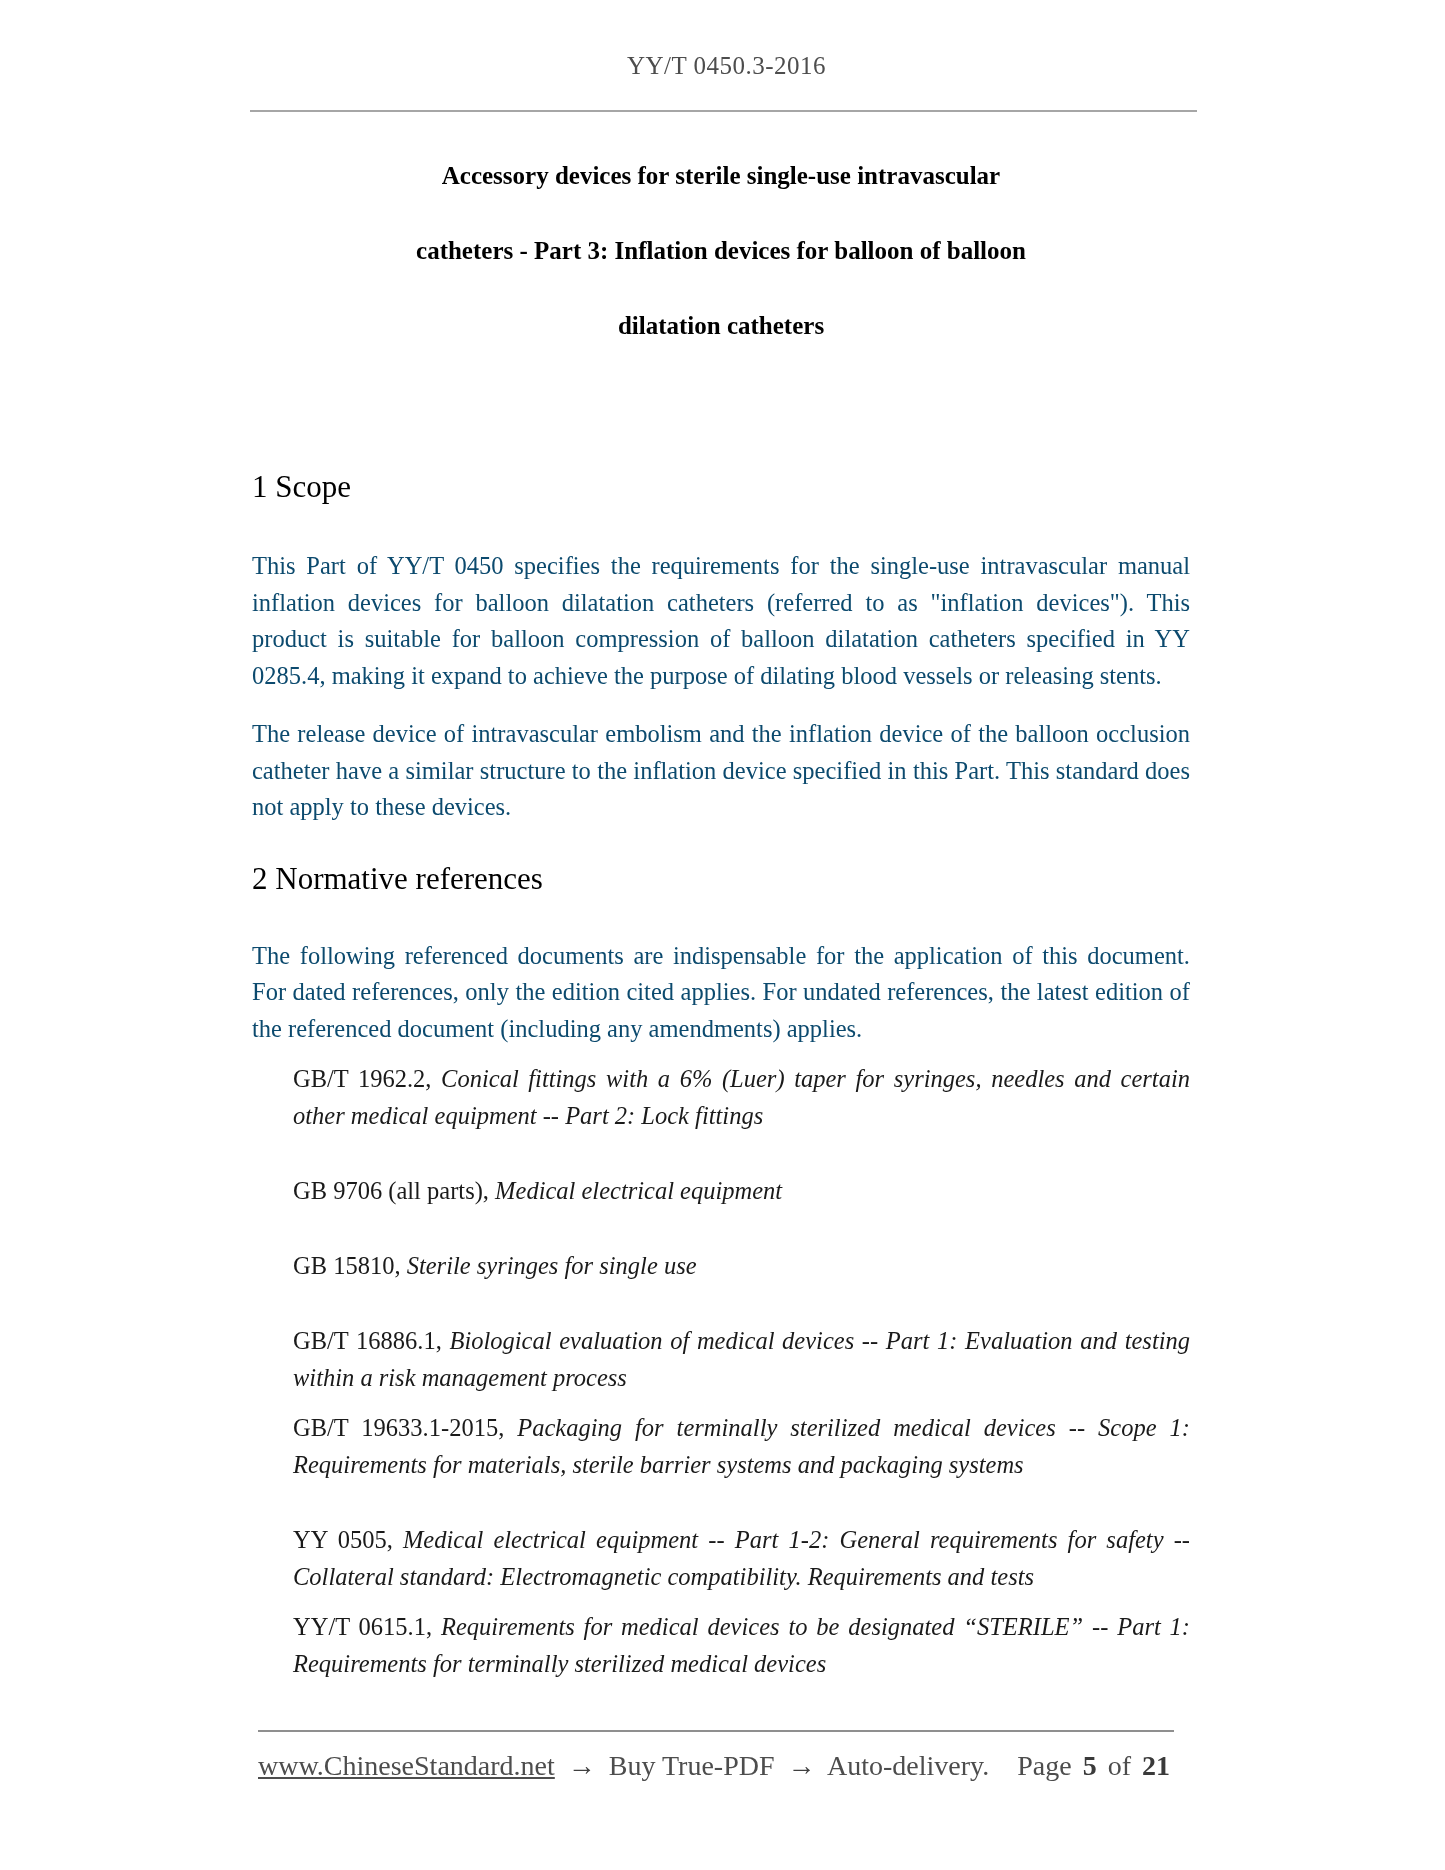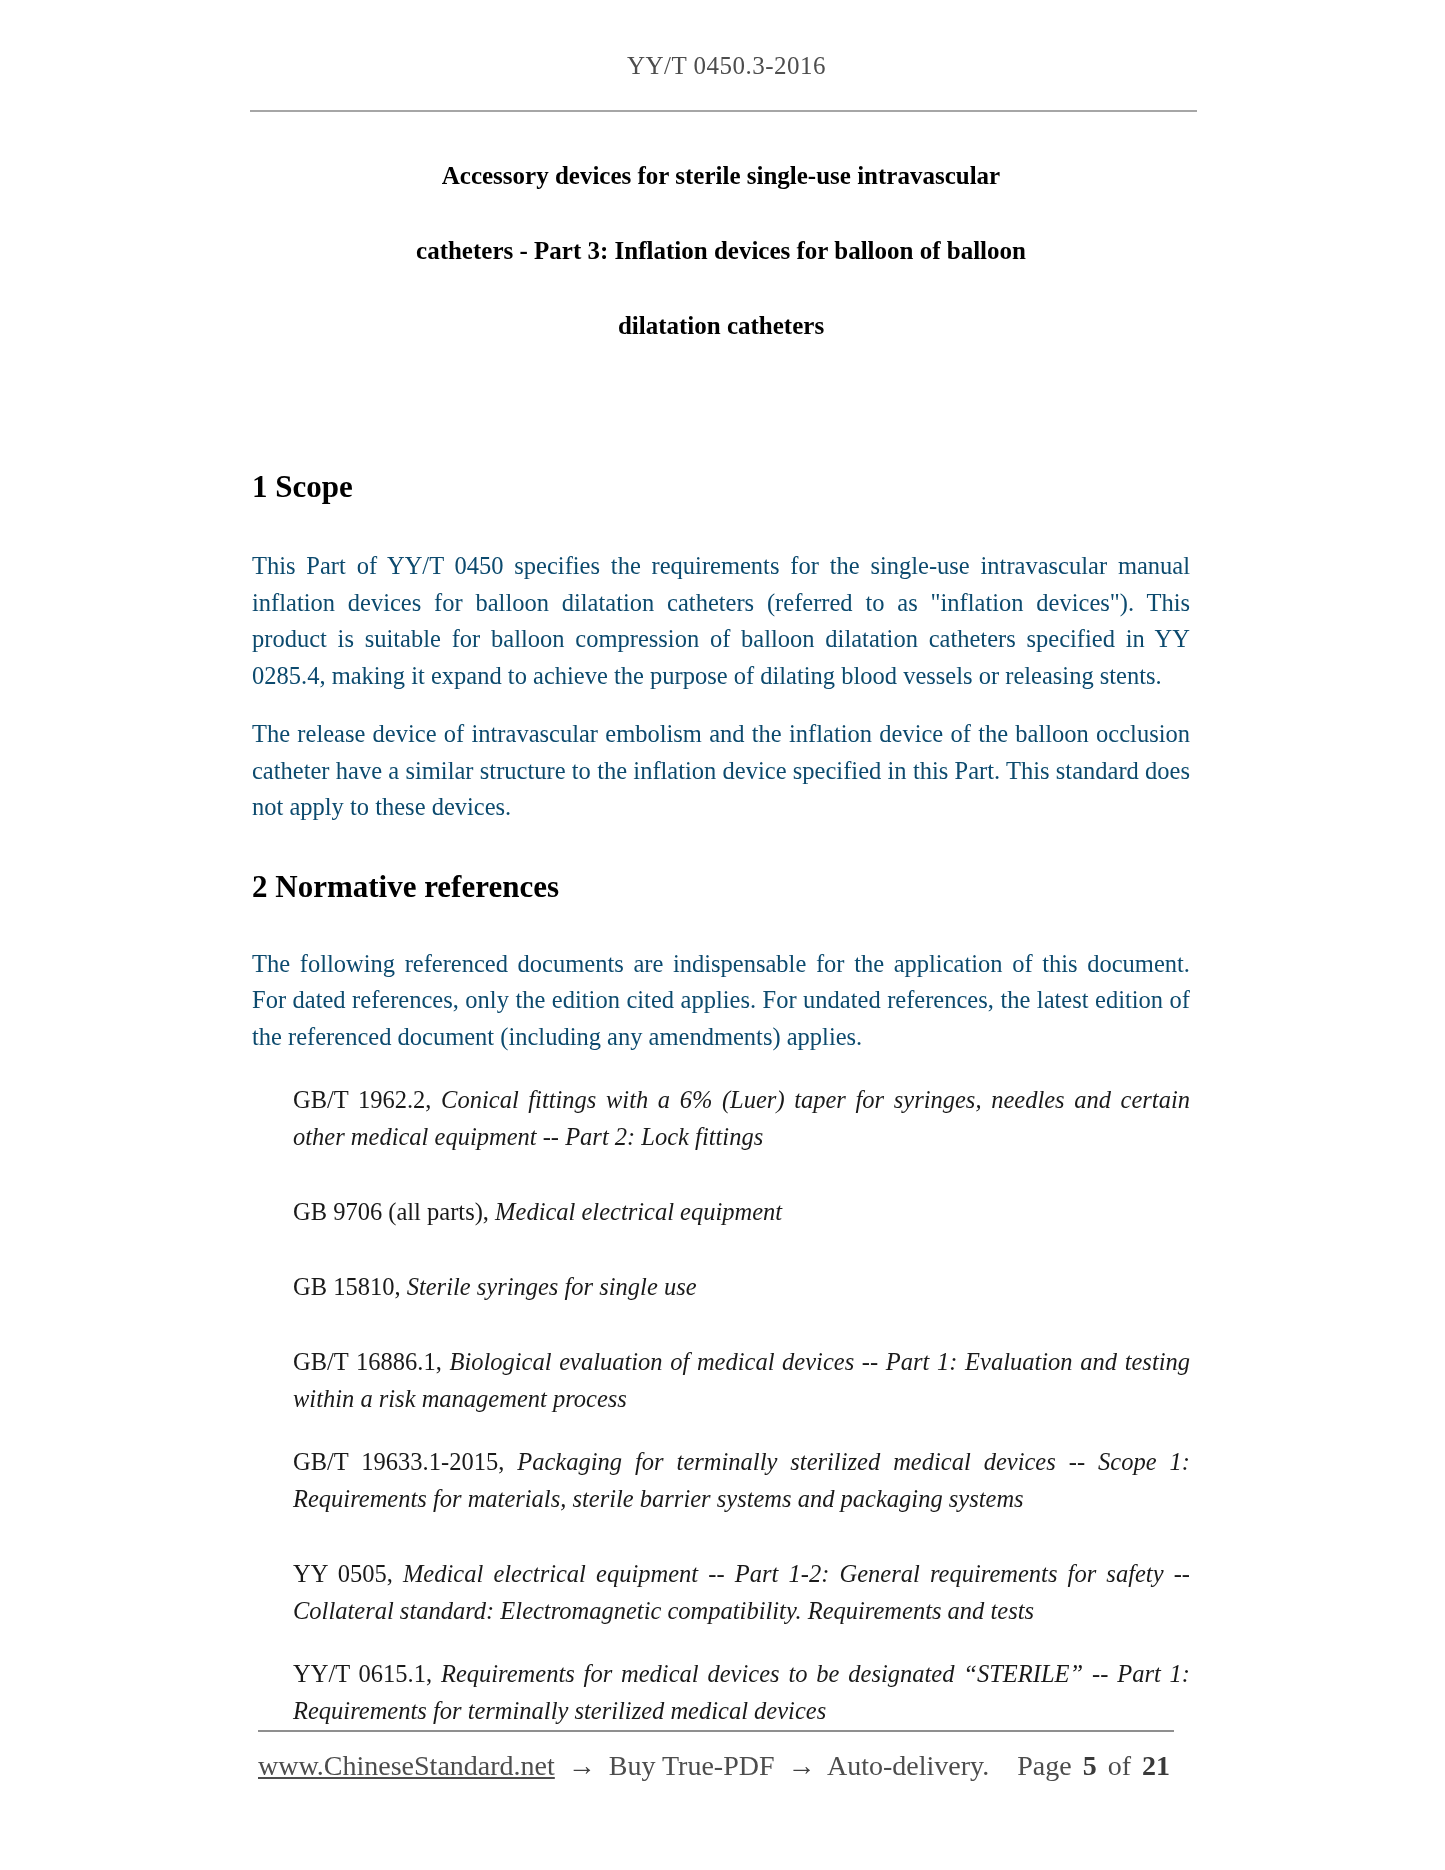--- a/index.html
+++ b/index.html
@@ -35,43 +35,43 @@
   }
   .doc-title {
     font-size: 25px;
     font-weight: bold;
     color: #000;
     text-align: center;
     line-height: 75px;
   }
   .section-heading {
     font-size: 31px;
-    font-weight: bold;
+    font-weight: normal;
     color: #000;
     line-height: 42px;
   }
   .heading-scope { margin-top: 103px; }
-  .heading-normative { margin-top: 40px; }
+  .heading-normative { margin-top: 32px; }
   .body-para {
     font-size: 24.5px;
     line-height: 36.5px;
     text-align: justify;
     color: #0c4a6e;
   }
   .para-1 { margin-top: 40px; }
   .para-2 { margin-top: 22px; }
   .para-intro { margin-top: 38px; }
   .reference {
     margin-left: 41px;
     font-size: 24.5px;
     line-height: 37px;
     text-align: justify;
     color: #1a1a1a;
   }
-  .ref-gap-first { margin-top: 26px; }
+  .ref-gap-first { margin-top: 13px; }
   .ref-gap { margin-top: 38px; }
   .reference .ref-title { font-style: italic; }
   .footer-rule {
     position: absolute;
     top: 1730px; left: 258px; width: 916px;
     border: 0;
     border-top: 2px solid #8f8f8f;
   }
   .footer {
     position: absolute;

